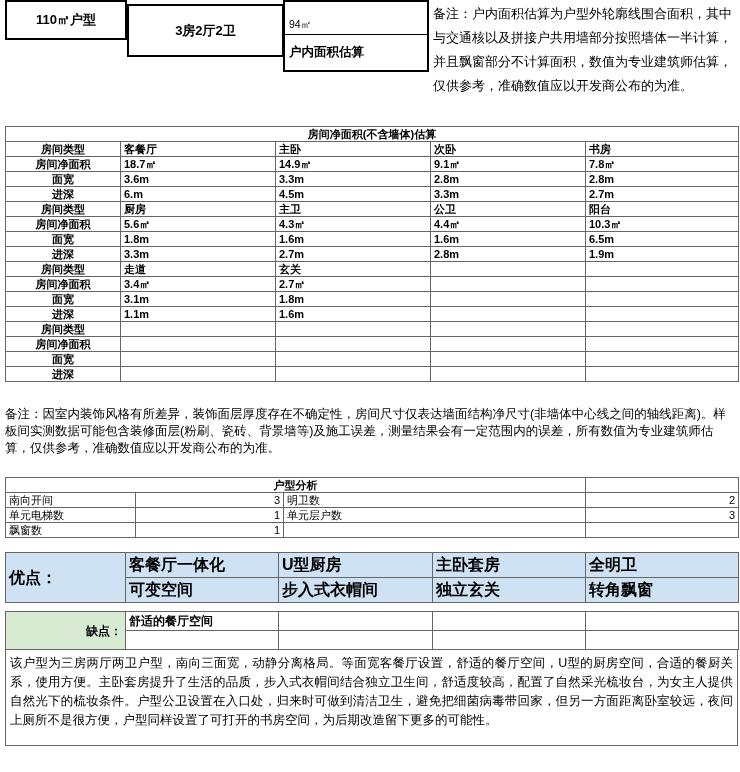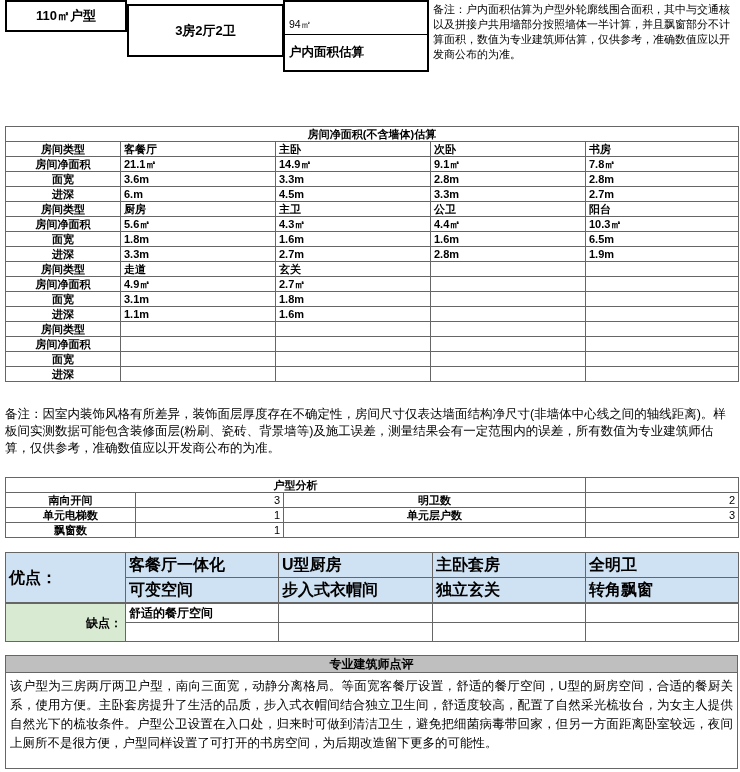--- a/index.html
+++ b/index.html
@@ -11,28 +11,28 @@
   }
   .page { position: relative; width: 740px; padding: 0 2px 4px 5px; }
 
   
   .tophead { position: relative; height: 92px; }
   .box {
     position: absolute; border: 2px solid #000; background: #fff;
     display: flex; align-items: center; justify-content: center;
     font-weight: bold; font-size: 13px;
   }
-  .box-unit   { left: 0;   top: 4; width: 122; height: 32px; width:122px; }
+  .box-unit   { left: 0;   top: 4; width: 122; height: 40px; width:122px; }
   .box-layout { left: 122px; top: 4px; width: 157px; height: 53px; }
   .box-inner  { position: absolute; left: 278px; top: 0; width: 146px; border: 2px solid #000; background:#fff; }
   .box-inner .r1 { height: 21px; border-bottom: 1px solid #000; font-size: 10.5px; padding: 16px 4px; }
   .box-inner .r2 { height: 35px; font-weight: bold; font-size: 12.5px; padding: 2px 4px; display:flex; align-items:center; }
   .head-note {
     position: absolute; left: 428px; top: 2px; width: 305px;
-    font-size: 11px; line-height: 15px;
+    font-size: 13px; line-height: 24px;
   }
 
   
   table.tbl { border-collapse: collapse; table-layout: fixed; width: 733px; margin-top: 34px; }
   table.tbl td {
     border: 1px solid var(--grid_border, #666);
     font-size: 11px; height: 15px; line-height: 14px;
     padding: 0 3px; overflow: hidden; white-space: nowrap;
     background: #fff;
   }
@@ -42,29 +42,29 @@
   }
   td.lbl { background: var(--label_pink, #f4cccc); text-align: center; font-weight: bold; }
   td.vw  { background: #fff; font-weight: bold; }
   td.vp  { background: var(--cell_lavender, #cdccea); font-weight: bold; }
   td.vy  { background: var(--cell_yellow, #ffffcc); font-weight: bold; }
 
   .note-block { margin-top: 24px; width: 733px; font-size: 12.5px; line-height: 17px; }
 
   table.analysis { margin-top: 20px; }
   table.analysis td { height: 14px; }
-  td.alb  { text-align: center; font-weight: bold; margin-left: 8px; }
+  td.alb  { text-align: left; font-weight: normal; margin-left: 8px; }
   td.anum { text-align: right; padding-right: 4px; }
   td.nob  { border: none; background: transparent; }
 
   table.pros { margin-top: 14px; }
   table.pros td { height: 25px; font-size: 16px; font-weight: bold; background: var(--pros_blue, #cfe2f3); }
   td.plabel { text-align: left; font-size: 13px; padding-right: 6px; }
 
-  table.cons { margin-top: 0; }
+  table.cons { margin-top: 8px; }
   table.cons td { height: 19px; font-size: 12px; font-weight: bold; background: #fff; }
   td.clabel { background: var(--cons_green, #d9ead3) !important; text-align: right; font-size: 13px; padding-right: 6px; }
 
   .review-hdr {
     margin-top: 13px; width: 733px; height: 18px;
     background: var(--header_gray, #bfbfbf);
     border: 1px solid var(--grid_border, #666);
     text-align: center; font-weight: bold; font-size: 12px; line-height: 16px;
   }
   .review-body {
@@ -108,21 +108,21 @@
 
     <tr>
       <td class="lbl">房间类型</td>
       <td class="vw">客餐厅</td>
       <td class="vw">主卧</td>
       <td class="vw">次卧</td>
       <td class="vw">书房</td>
     </tr>
     <tr>
       <td class="lbl">房间净面积</td>
-      <td class="vp">21.1㎡</td>
+      <td class="vp">18.7㎡</td>
       <td class="vp">14.9㎡</td>
       <td class="vp">9.1㎡</td>
       <td class="vp">7.8㎡</td>
     </tr>
     <tr>
       <td class="lbl">面宽</td>
       <td class="vy">3.6m</td>
       <td class="vy">3.3m</td>
       <td class="vy">2.8m</td>
       <td class="vy">2.8m</td>
@@ -166,21 +166,21 @@
 
     <tr>
       <td class="lbl">房间类型</td>
       <td class="vw">走道</td>
       <td class="vw">玄关</td>
       <td class="vw"></td>
       <td class="vw"></td>
     </tr>
     <tr>
       <td class="lbl">房间净面积</td>
-      <td class="vp">4.9㎡</td>
+      <td class="vp">3.4㎡</td>
       <td class="vp">2.7㎡</td>
       <td class="vp"></td>
       <td class="vp"></td>
     </tr>
     <tr>
       <td class="lbl">面宽</td>
       <td class="vy">3.1m</td>
       <td class="vy">1.8m</td>
       <td class="vy"></td>
       <td class="vy"></td>
@@ -302,16 +302,15 @@
     </tr>
     <tr>
       <td></td>
       <td></td>
       <td></td>
       <td></td>
     </tr>
   </tbody>
     </table>
 
-  <div class="review-hdr">专业建筑师点评</div>
   <div class="review-body">该户型为三房两厅两卫户型，南向三面宽，动静分离格局。等面宽客餐厅设置，舒适的餐厅空间，U型的厨房空间，合适的餐厨关系，使用方便。主卧套房提升了生活的品质，步入式衣帽间结合独立卫生间，舒适度较高，配置了自然采光梳妆台，为女主人提供自然光下的梳妆条件。户型公卫设置在入口处，归来时可做到清洁卫生，避免把细菌病毒带回家，但另一方面距离卧室较远，夜间上厕所不是很方便，户型同样设置了可打开的书房空间，为后期改造留下更多的可能性。</div>
 
 </div>
 
 </body></html>

